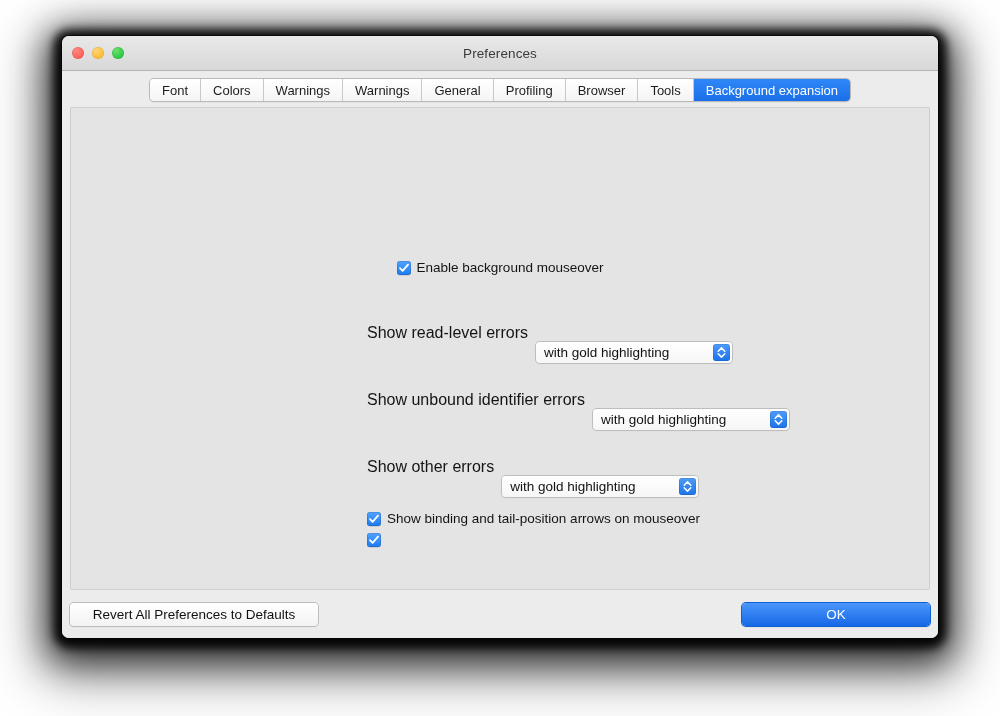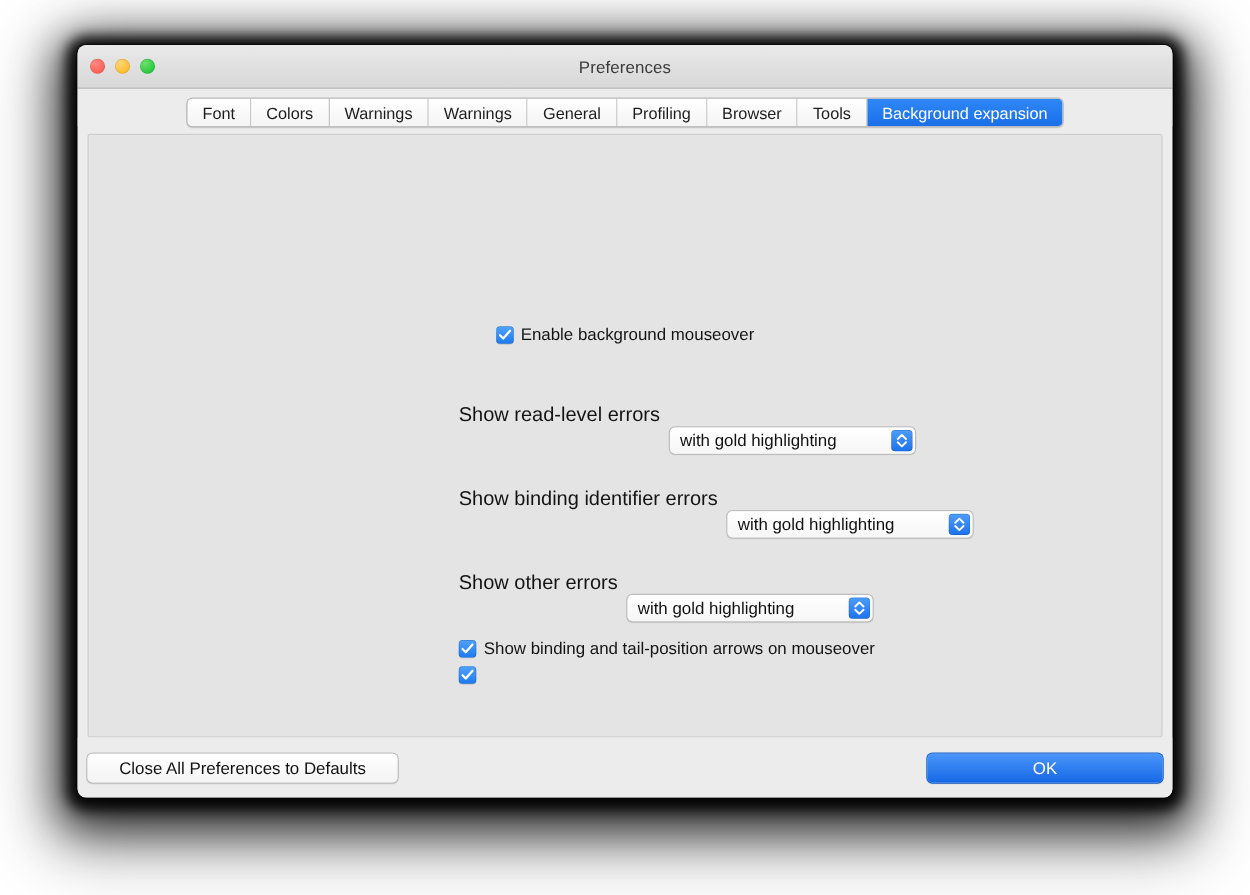--- a/index.html
+++ b/index.html
@@ -297,21 +297,21 @@
               <span class="stepper">
                 <svg width="11" height="13" viewBox="0 0 11 13" aria-hidden="true">
                   <path d="M2.2 5.2 L5.5 1.9 L8.8 5.2" fill="none" stroke="#ffffff" stroke-width="1.5" stroke-linecap="round" stroke-linejoin="round"></path>
                   <path d="M2.2 7.8 L5.5 11.1 L8.8 7.8" fill="none" stroke="#ffffff" stroke-width="1.5" stroke-linecap="round" stroke-linejoin="round"></path>
                 </svg>
               </span>
             </span>
           </div>
 
           <div class="dd-row" style="padding-left:296px;">
-            <span class="lbl">Show binding identifier errors</span>
+            <span class="lbl">Show unbound identifier errors</span>
             <span class="popup" style="width:196px;">
               <span>with gold highlighting</span>
               <span class="stepper">
                 <svg width="11" height="13" viewBox="0 0 11 13" aria-hidden="true">
                   <path d="M2.2 5.2 L5.5 1.9 L8.8 5.2" fill="none" stroke="#ffffff" stroke-width="1.5" stroke-linecap="round" stroke-linejoin="round"></path>
                   <path d="M2.2 7.8 L5.5 11.1 L8.8 7.8" fill="none" stroke="#ffffff" stroke-width="1.5" stroke-linecap="round" stroke-linejoin="round"></path>
                 </svg>
               </span>
             </span>
           </div>
@@ -346,19 +346,19 @@
               </span>
             </label>
           </div>
 
         </div>
 
       </div>
     </div>
 
     <div class="bottombar">
-      <div class="btn btn-revert">Close All Preferences to Defaults</div>
+      <div class="btn btn-revert">Revert All Preferences to Defaults</div>
       <div class="spacer"></div>
       <div class="btn primary btn-ok">OK</div>
     </div>
 
   </div>
 </div>
 
 </body></html>

